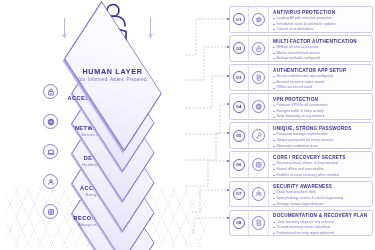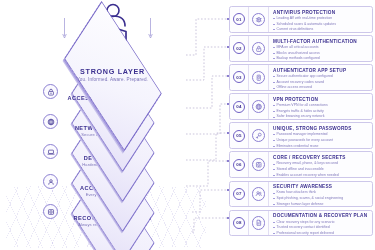--- a/index.html
+++ b/index.html
@@ -154,21 +154,21 @@
       <circle cx="21" cy="8.5" r="6" fill="none" stroke="currentColor" stroke-width="1.6"></circle>
       <path d="M9 24 C9 16.5 14 14 21 14 C28 14 33 16.5 33 24" fill="none" stroke="currentColor" stroke-width="1.6" stroke-linecap="round"></path>
       <path d="M21 25.5 L34 29.5 V40 C34 47 28 51.5 21 54 C14 51.5 8 47 8 40 V29.5 Z" fill="none" stroke="currentColor" stroke-width="1.7" stroke-linejoin="round"></path>
       <path d="M15.5 39.5 L19.5 43.5 L27 35.5" fill="none" stroke="currentColor" stroke-width="1.7" stroke-linecap="round" stroke-linejoin="round"></path>
     </svg>
   </div>
 
   <div class="layer" style="top:22px; z-index:16;">
     <div class="plate top"></div>
     <div class="layer-text" style="top:45px;">
-      <div class="layer-title big">STRONG LAYER</div>
+      <div class="layer-title big">HUMAN LAYER</div>
       <div class="layer-sub big">You. Informed. Aware. Prepared.</div>
     </div>
   </div>
 
   <div class="layer" style="top:62px; z-index:14;">
     <div class="plate"></div>
     <div class="rim-icon" style="left:43px; top:22px;">
       <svg viewBox="0 0 12 12">
           <rect x="2.4" y="5.2" width="7.2" height="5.4" rx="1" fill="none" stroke="currentColor" stroke-width="1"></rect>
           <path d="M4 5.2 V3.8 A2 2 0 0 1 8 3.8 V5.2" fill="none" stroke="currentColor" stroke-width="1"></path>

